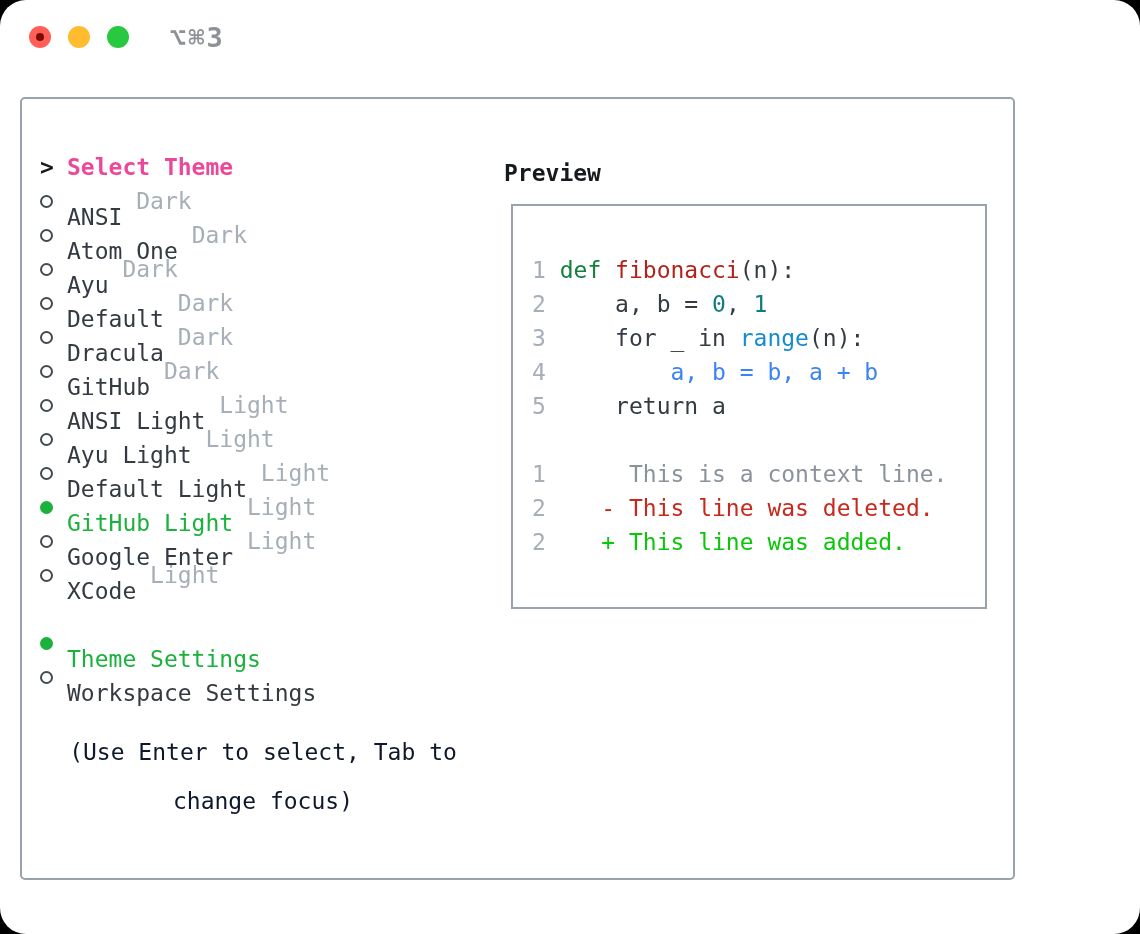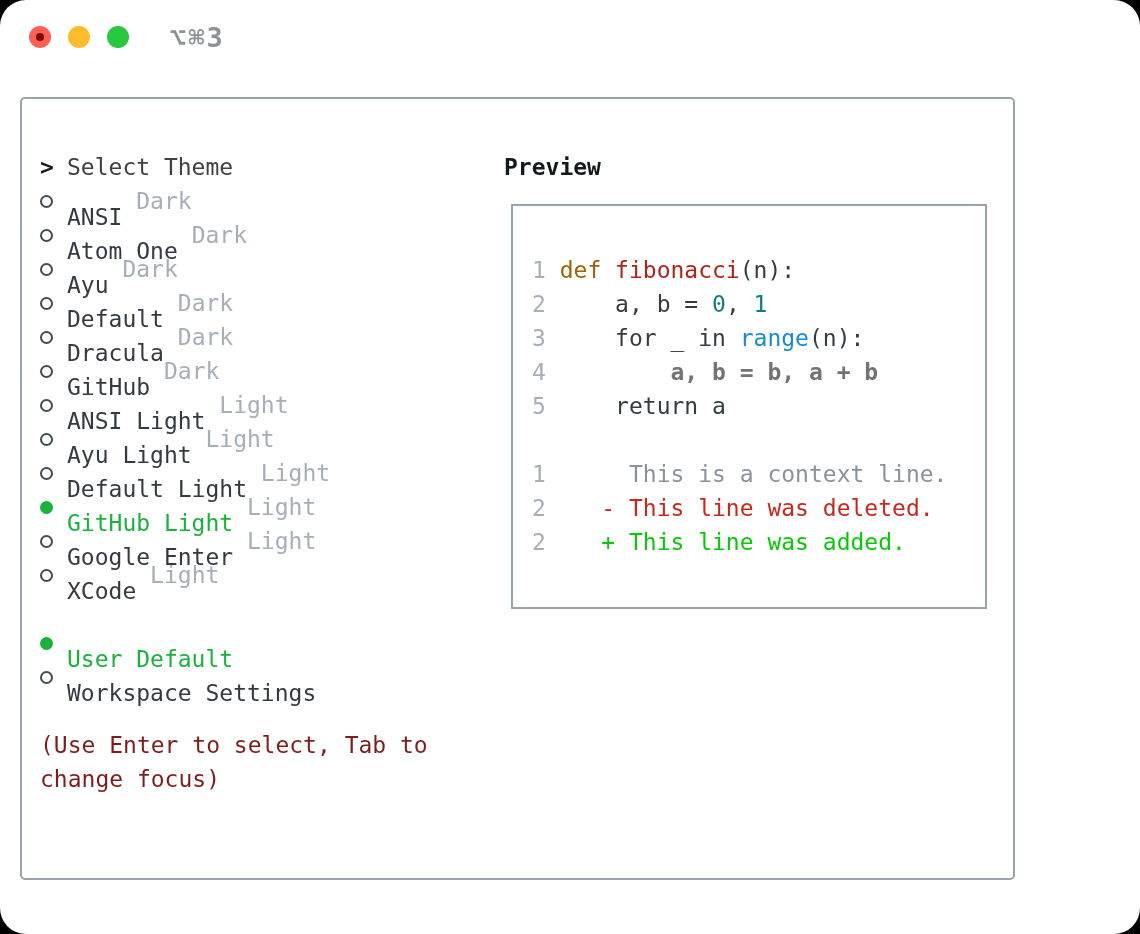--- a/index.html
+++ b/index.html
@@ -36,32 +36,32 @@
   
   .left-col { position: absolute; left: 18px; top: 51px; width: 446px; font-size: 23px; }
   .row { height: 34px; display: flex; align-items: center; white-space: pre; }
   .marker { width: 27px; flex: 0 0 27px; display: flex; align-items: center; }
   .cursor { font-weight: bold; color: #16191d; }
   .circle {
     width: 13px; height: 13px; border-radius: 50%;
     border: 2px solid #434a52; background: transparent;
   }
   .circle.sel { border: none; background: #1ab23c; }
-  .hdr { font-weight: normal; color: #404040; }
+  .hdr { font-weight: bold; color: #ec4899; }
   .item-name { color: #343a41; margin-top: 32px; }
   .item-name.sel { color: #1ab23c; }
   .item-variant { color: #a6aeb8; }
   .subhdr { color: #16191d; }
   .hint {
-    margin-top: 34px; color: #7f1d1d; line-height: 34px;
-    white-space: normal; word-spacing: normal;
+    margin-top: 34px; color: #0f172a; line-height: 49px;
+    white-space: normal; word-spacing: normal; text-align: center;
   }
 
   
-  .preview-title { position: absolute; left: 482px; top: 51px; height: 34px;
+  .preview-title { position: absolute; left: 482px; top: 57px; height: 34px;
     display: flex; align-items: center; font-size: 23px; font-weight: bold; color: #16191d; }
   .preview-box {
     position: absolute; left: 489px; top: 105px; width: 476px; height: 405px;
     border: 2px solid #99a3ae; background: #fff;
   }
   .code { padding: 47px 0 0 19px; font-size: 23px; }
   .code-line { height: 34px; white-space: pre; display: flex; align-items: center; }
   .lnum { color: #a6aeb8; }
 </style>
 </head>
@@ -99,35 +99,35 @@
           <div class="row"><span class="marker"><span class="circle"></span></span><span class="item-name">Default Light</span><span class="item-variant"> Light</span></div>
           <div class="row"><span class="marker"><span class="circle sel"></span></span><span class="item-name sel">GitHub Light</span><span class="item-variant"> Light</span></div>
           <div class="row"><span class="marker"><span class="circle"></span></span><span class="item-name">Google Enter</span><span class="item-variant"> Light</span></div>
           <div class="row"><span class="marker"><span class="circle"></span></span><span class="item-name">XCode</span><span class="item-variant"> Light</span></div>
         </div>
 
       <div class="row"></div>
 
 
       <div id="apply-list">
-          <div class="row"><span class="marker"><span class="circle sel"></span></span><span class="item-name sel">User Default</span></div>
+          <div class="row"><span class="marker"><span class="circle sel"></span></span><span class="item-name sel">Theme Settings</span></div>
           <div class="row"><span class="marker"><span class="circle"></span></span><span class="item-name">Workspace Settings</span></div>
         </div>
 
       <div class="hint">(Use Enter to select, Tab to change focus)</div>
     </div>
 
     <div class="preview-title">Preview</div>
 
     <div class="preview-box">
       <div class="code" id="code-lines">
-          <div class="code-line"><span class="lnum">1 </span><span style="color: #a16207;">def </span><span style="color: rgb(177, 35, 24);">fibonacci</span><span style="color: rgb(52, 59, 67);">(n):</span></div>
+          <div class="code-line"><span class="lnum">1 </span><span style="color: #15803d;">def </span><span style="color: rgb(177, 35, 24);">fibonacci</span><span style="color: rgb(52, 59, 67);">(n):</span></div>
           <div class="code-line"><span class="lnum">2 </span><span style="color: rgb(52, 59, 67);">    a, b = </span><span style="color: rgb(14, 125, 128);">0</span><span style="color: rgb(52, 59, 67);">, </span><span style="color: rgb(14, 125, 128);">1</span></div>
           <div class="code-line"><span class="lnum">3 </span><span style="color: rgb(52, 59, 67);">    for _ in </span><span style="color: rgb(22, 139, 206);">range</span><span style="color: rgb(52, 59, 67);">(n):</span></div>
-          <div class="code-line"><span class="lnum">4 </span><span style="color: #737373; font-weight: bold;">        a, b = b, a + b</span></div>
+          <div class="code-line"><span class="lnum">4 </span><span style="color: #3b82f6;">        a, b = b, a + b</span></div>
           <div class="code-line"><span class="lnum">5 </span><span style="color: rgb(52, 59, 67);">    return a</span></div>
           <div class="code-line"><span class="lnum">  </span></div>
           <div class="code-line"><span class="lnum">1 </span><span style="color: rgb(138, 146, 155);">     This is a context line.</span></div>
           <div class="code-line"><span class="lnum">2 </span><span style="color: rgb(52, 59, 67);">   </span><span style="color: rgb(201, 40, 28); text-align: right;">- This line was deleted.</span></div>
           <div class="code-line"><span class="lnum">2 </span><span style="color: rgb(52, 59, 67);">   </span><span style="color: rgb(10, 199, 10);">+ This line was added.</span></div>
         </div>
     </div>
 
   </div>
 </div>

